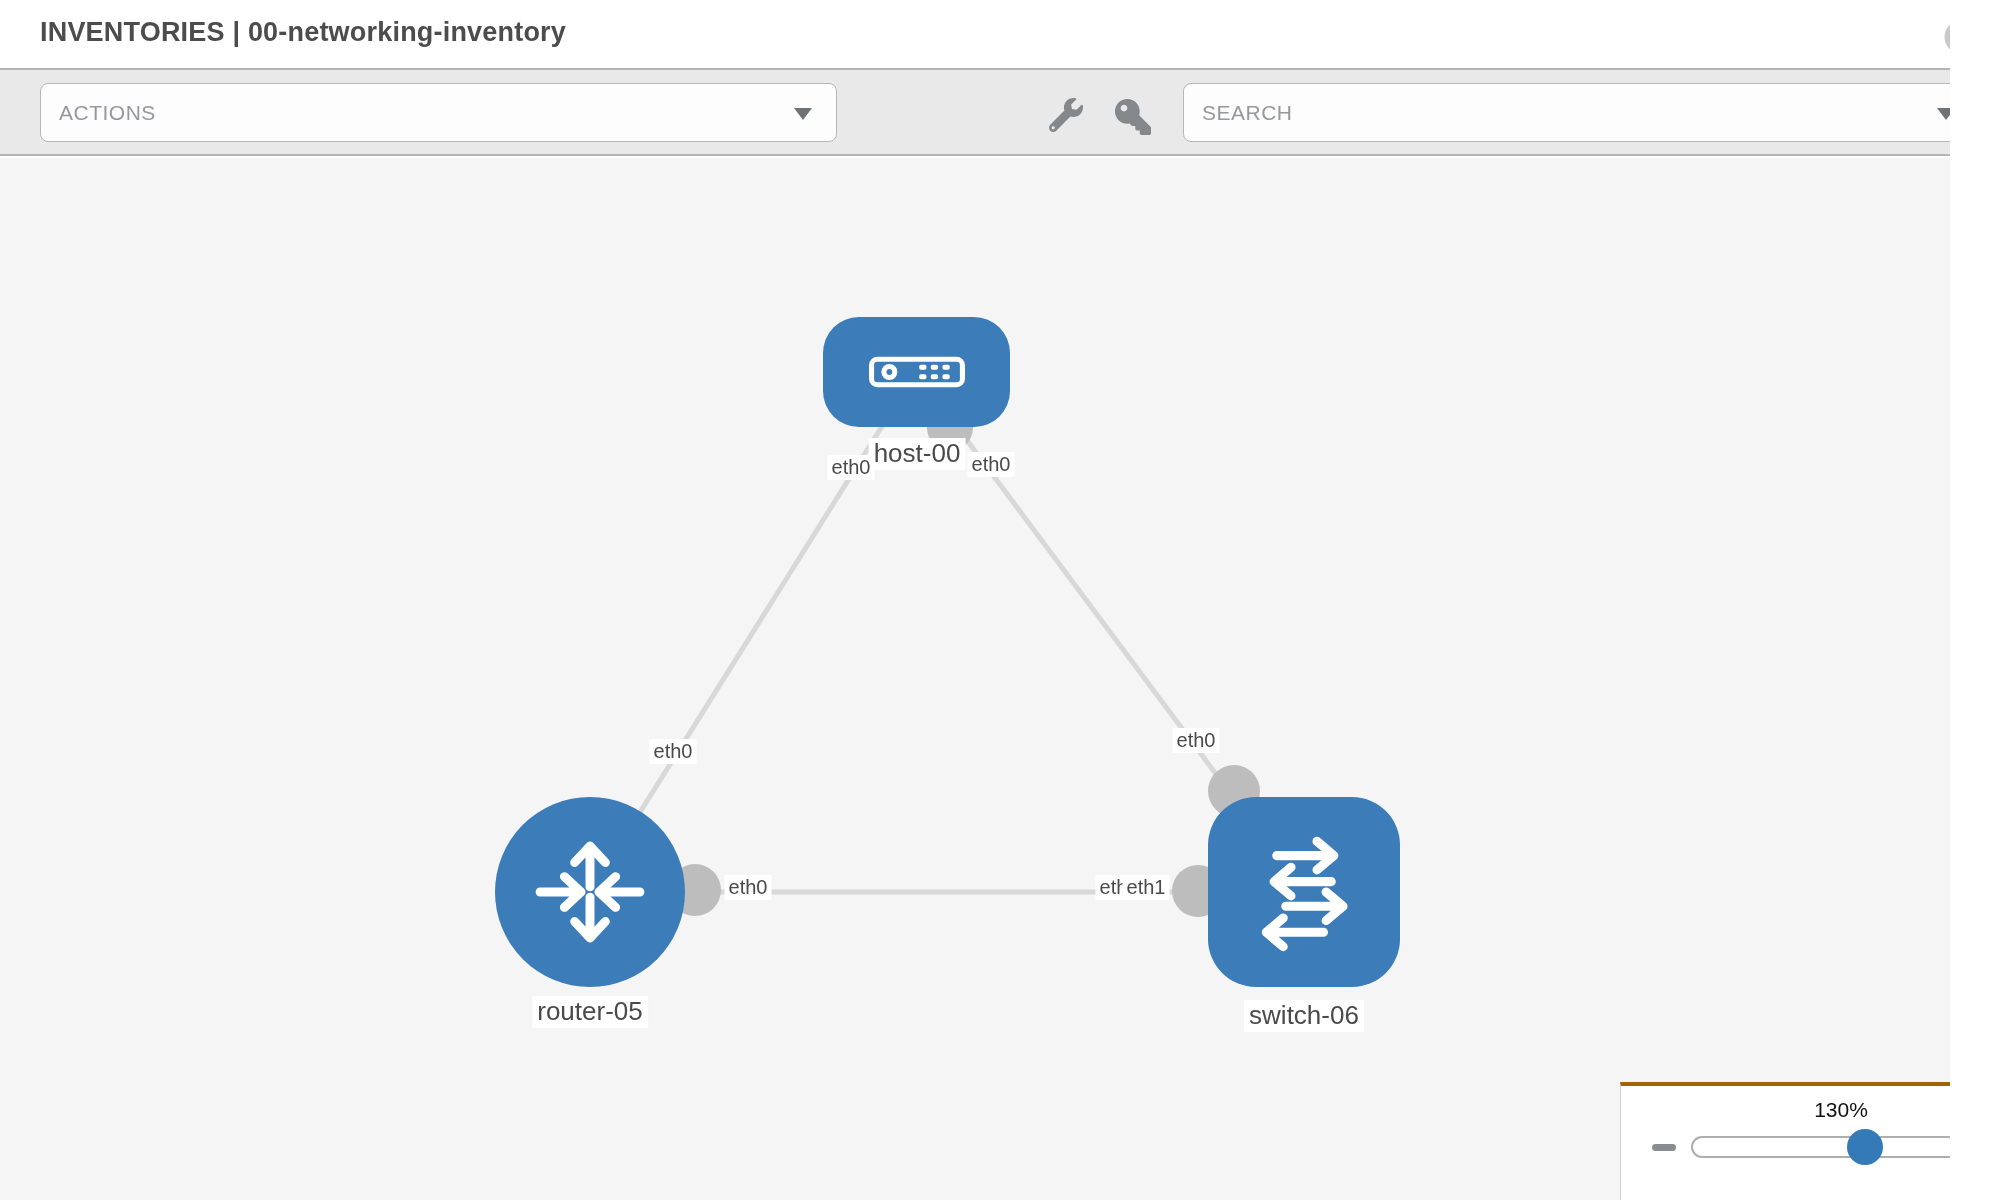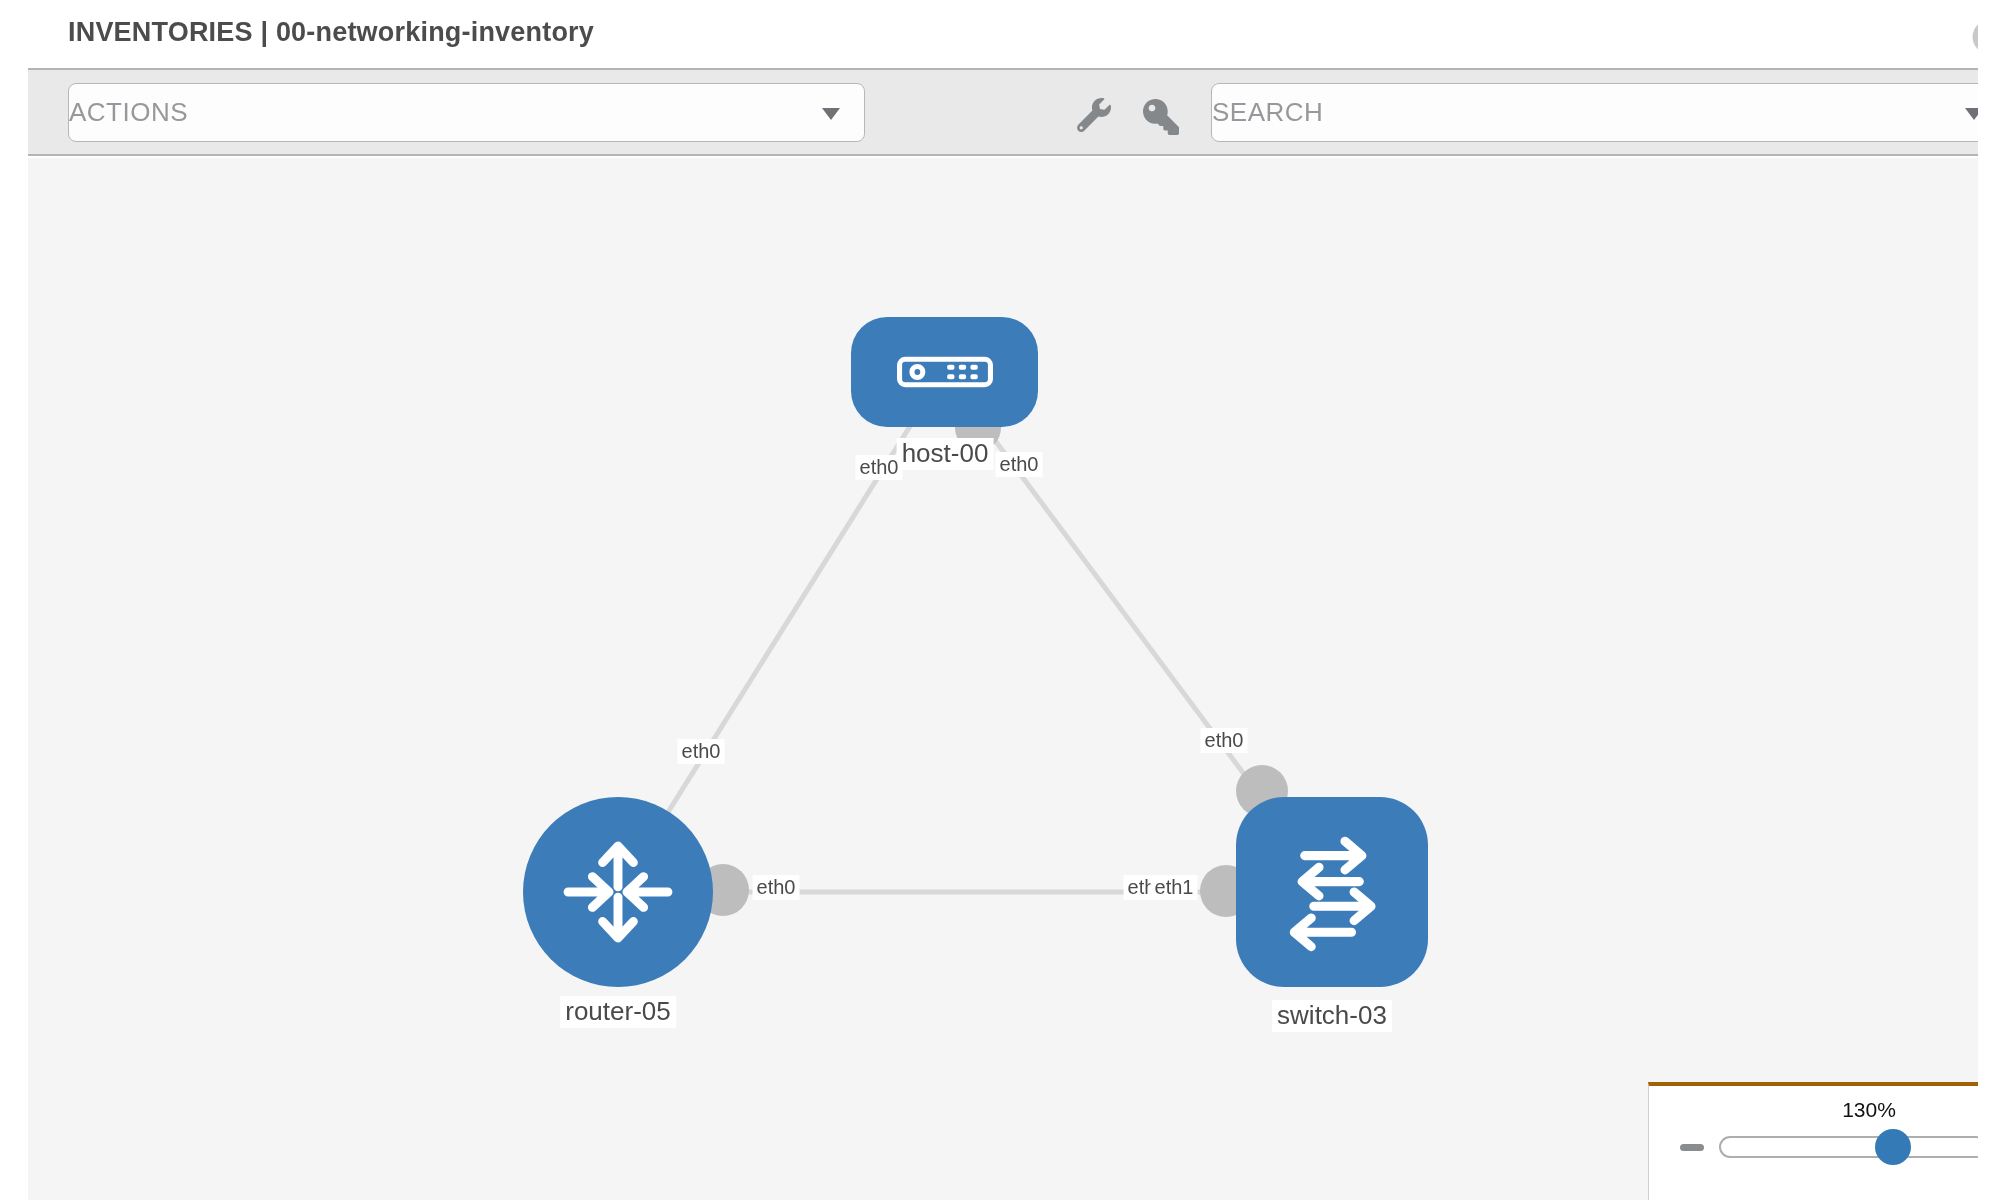--- a/index.html
+++ b/index.html
@@ -1,19 +1,19 @@
 <!DOCTYPE html>
 <html><head>
 <meta charset="utf-8">
 <style>
   * { margin: 0; padding: 0; box-sizing: border-box; }
   html,body { width: 2014px; height: 1200px; font-family: "Liberation Sans", sans-serif; }
   .screen {
     position: relative; width: 1950px; height: 1200px;
-    background: #ffffff; overflow: hidden; margin-left: 28px;
+    background: #ffffff; overflow: hidden;
   }
 
   
   .hdr {
     position: absolute; left: 0; top: 0; width: 2014px; height: 70px;
     background: #ffffff; border-bottom: 2px solid #b4b4b4;
   }
   .hdr-title {
     position: absolute; left: 40px; top: 17px;
     font-size: 27px; font-weight: bold; color: #4c4c4c; letter-spacing: 0.2px;
@@ -26,21 +26,21 @@
   .toolbar {
     position: absolute; left: 0; top: 70px; width: 2014px; height: 86px;
     background: #e9e9e9; border-bottom: 2px solid #b4b4b4;
   }
   .select-box {
     position: absolute; top: 13px; height: 59px; width: 797px;
     background: #fdfdfd; border: 1px solid #b7b7b7; border-radius: 8px;
     display: flex; align-items: center; cursor: pointer;
   }
   .select-box .sel-label {
-    font-size: 26px; color: #96989b; letter-spacing: 0.5px; text-align: center;
+    padding-left: 18px; font-size: 21px; color: #96989b; letter-spacing: 0.5px; text-align: center;
   }
   .caret {
     position: absolute; right: 24px; top: 24px;
     width: 0; height: 0;
     border-left: 9px solid transparent; border-right: 9px solid transparent;
     border-top: 12px solid #6e7276;
   }
   .tool-ico { position: absolute; cursor: pointer; }
 
   
@@ -172,21 +172,21 @@
         <path d="M58 44 L138 44 M120 22 L146 44 L120 66"></path>
         <path d="M142 84 L62 84 M80 62 L54 84 L80 106"></path>
         <path d="M72 122 L152 122 M134 100 L160 122 L134 144"></path>
         <path d="M130 162 L50 162 M68 140 L42 162 L68 184"></path>
       </g>
     </svg>
   </div>
 
   <span class="lbl lbl-node" style="left:917px;  top:438px;text-align:right;">host-00</span>
   <span class="lbl lbl-node" style="left:590px;  top:996px;">router-05</span>
-  <span class="lbl lbl-node" style="left:1304px; top:1000px;">switch-03</span>
+  <span class="lbl lbl-node" style="left:1304px; top:1000px;">switch-06</span>
 
   <span class="lbl lbl-eth" style="left:851px;  top:455px;">eth0</span>
   <span class="lbl lbl-eth" style="left:991px;  top:452px;">eth0</span>
   <span class="lbl lbl-eth" style="left:673px;  top:739px;">eth0</span>
   <span class="lbl lbl-eth" style="left:1196px; top:728px;">eth0</span>
   <span class="lbl lbl-eth" style="left:748px;  top:875px;">eth0</span>
   <span class="lbl lbl-eth" style="left:1119px; top:875px;">eth0</span>
   <span class="lbl lbl-eth lbl-eth-over" style="left:1146px; top:875px;">eth1</span>
 
   <div class="zoom-panel">

